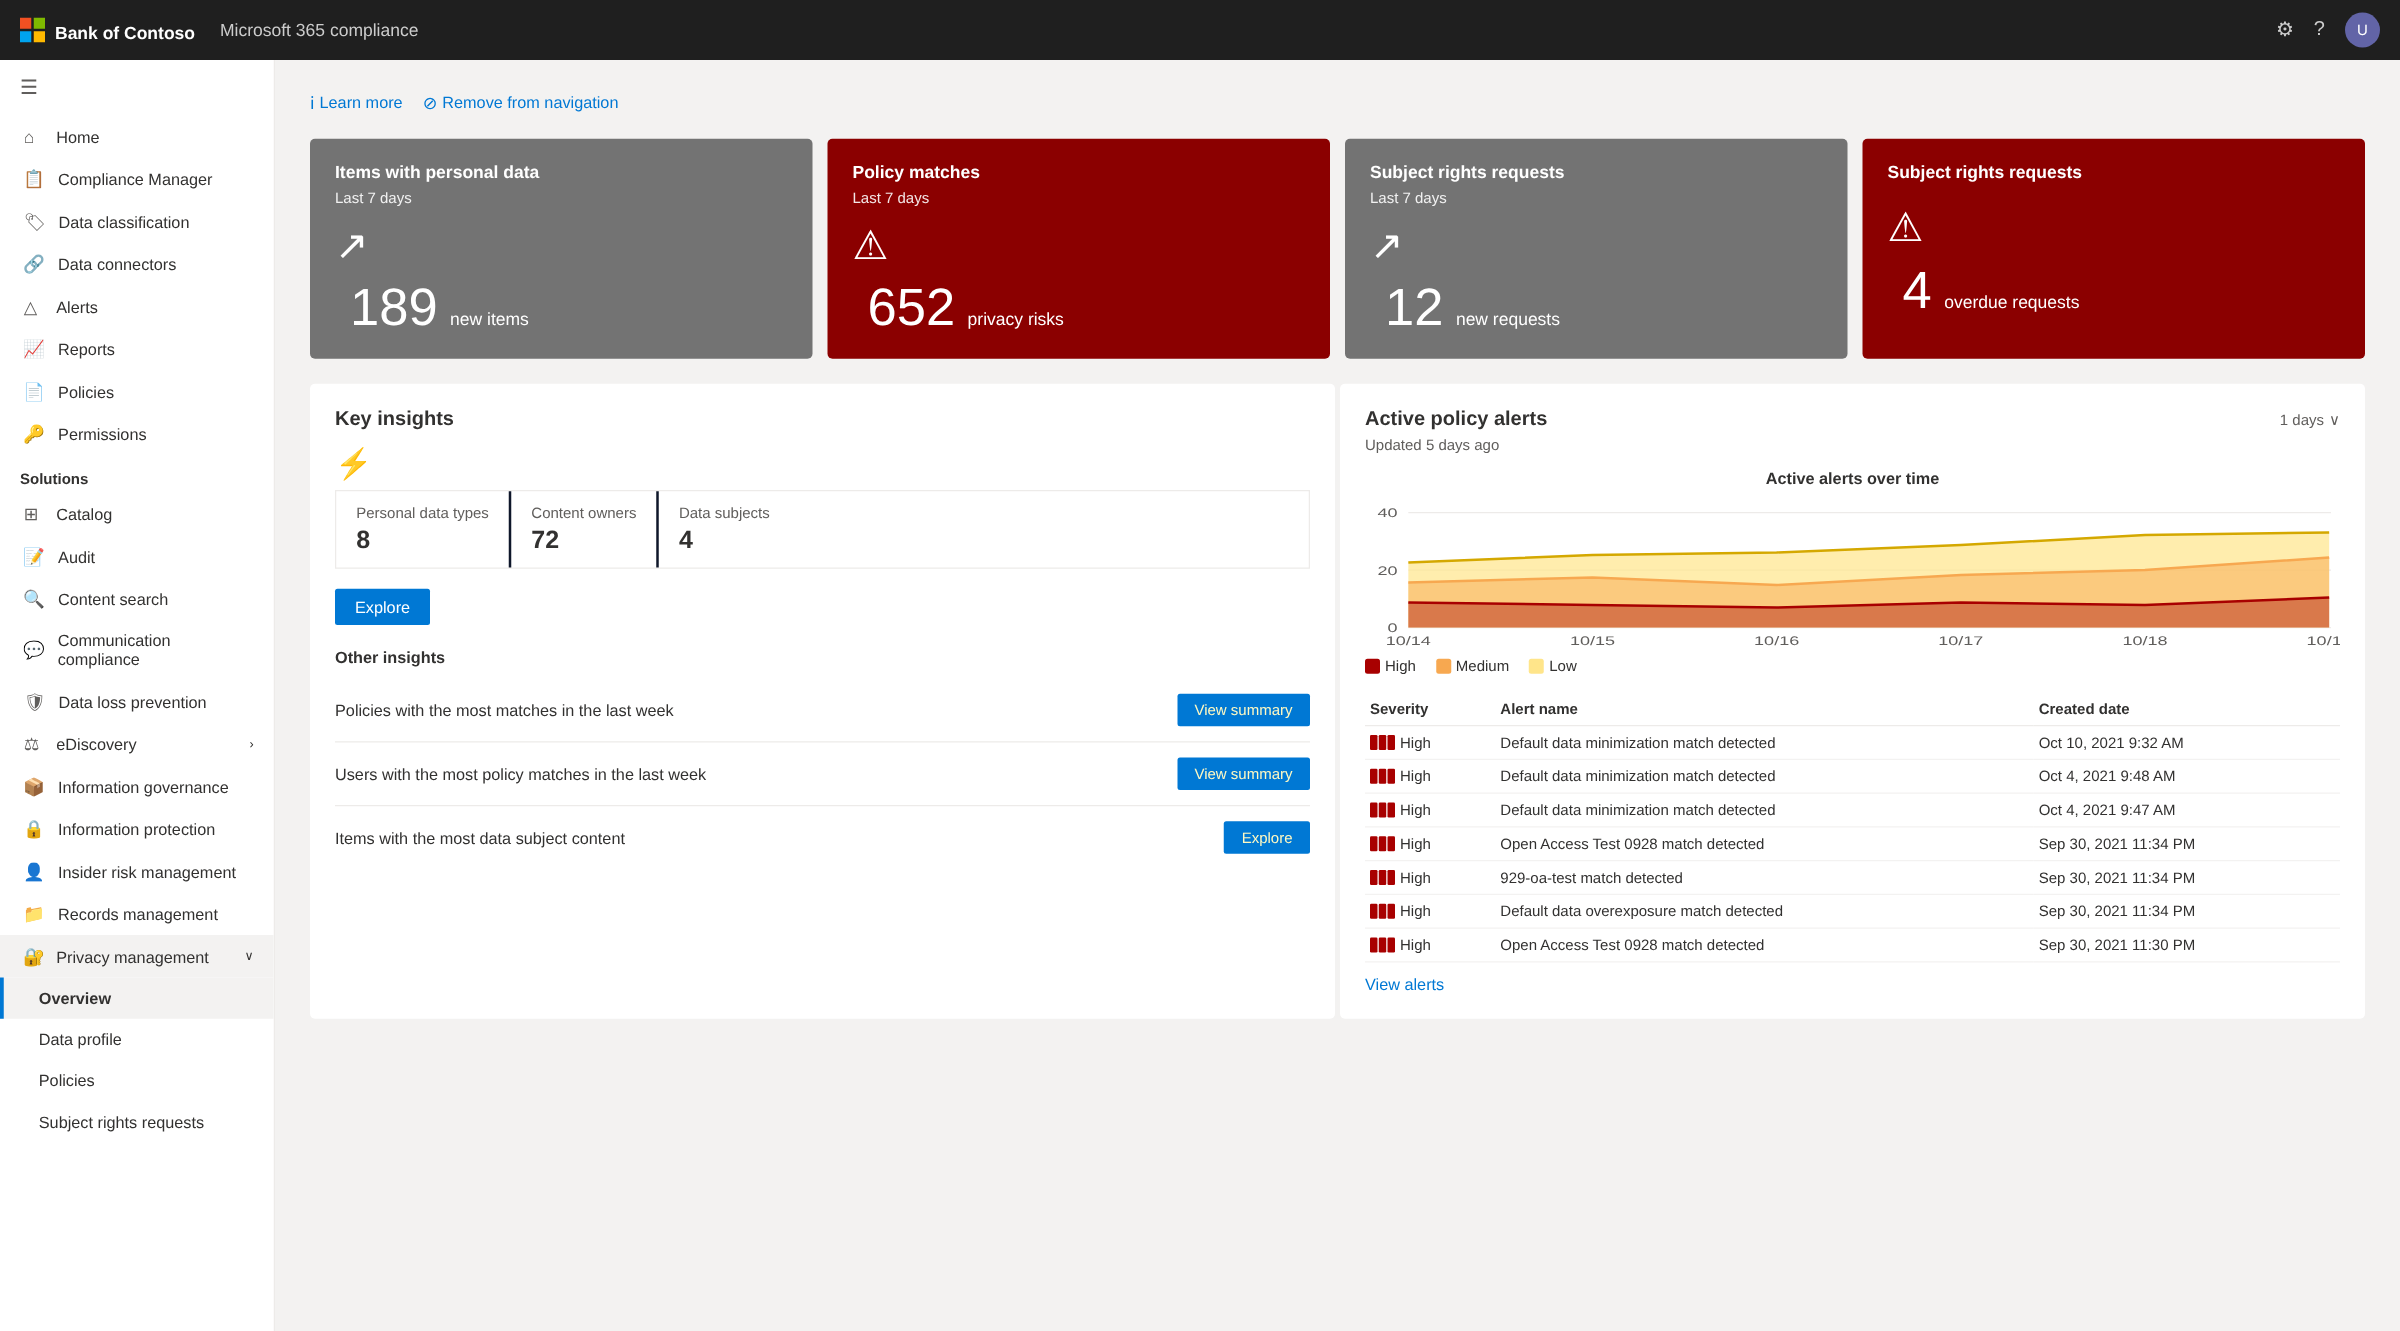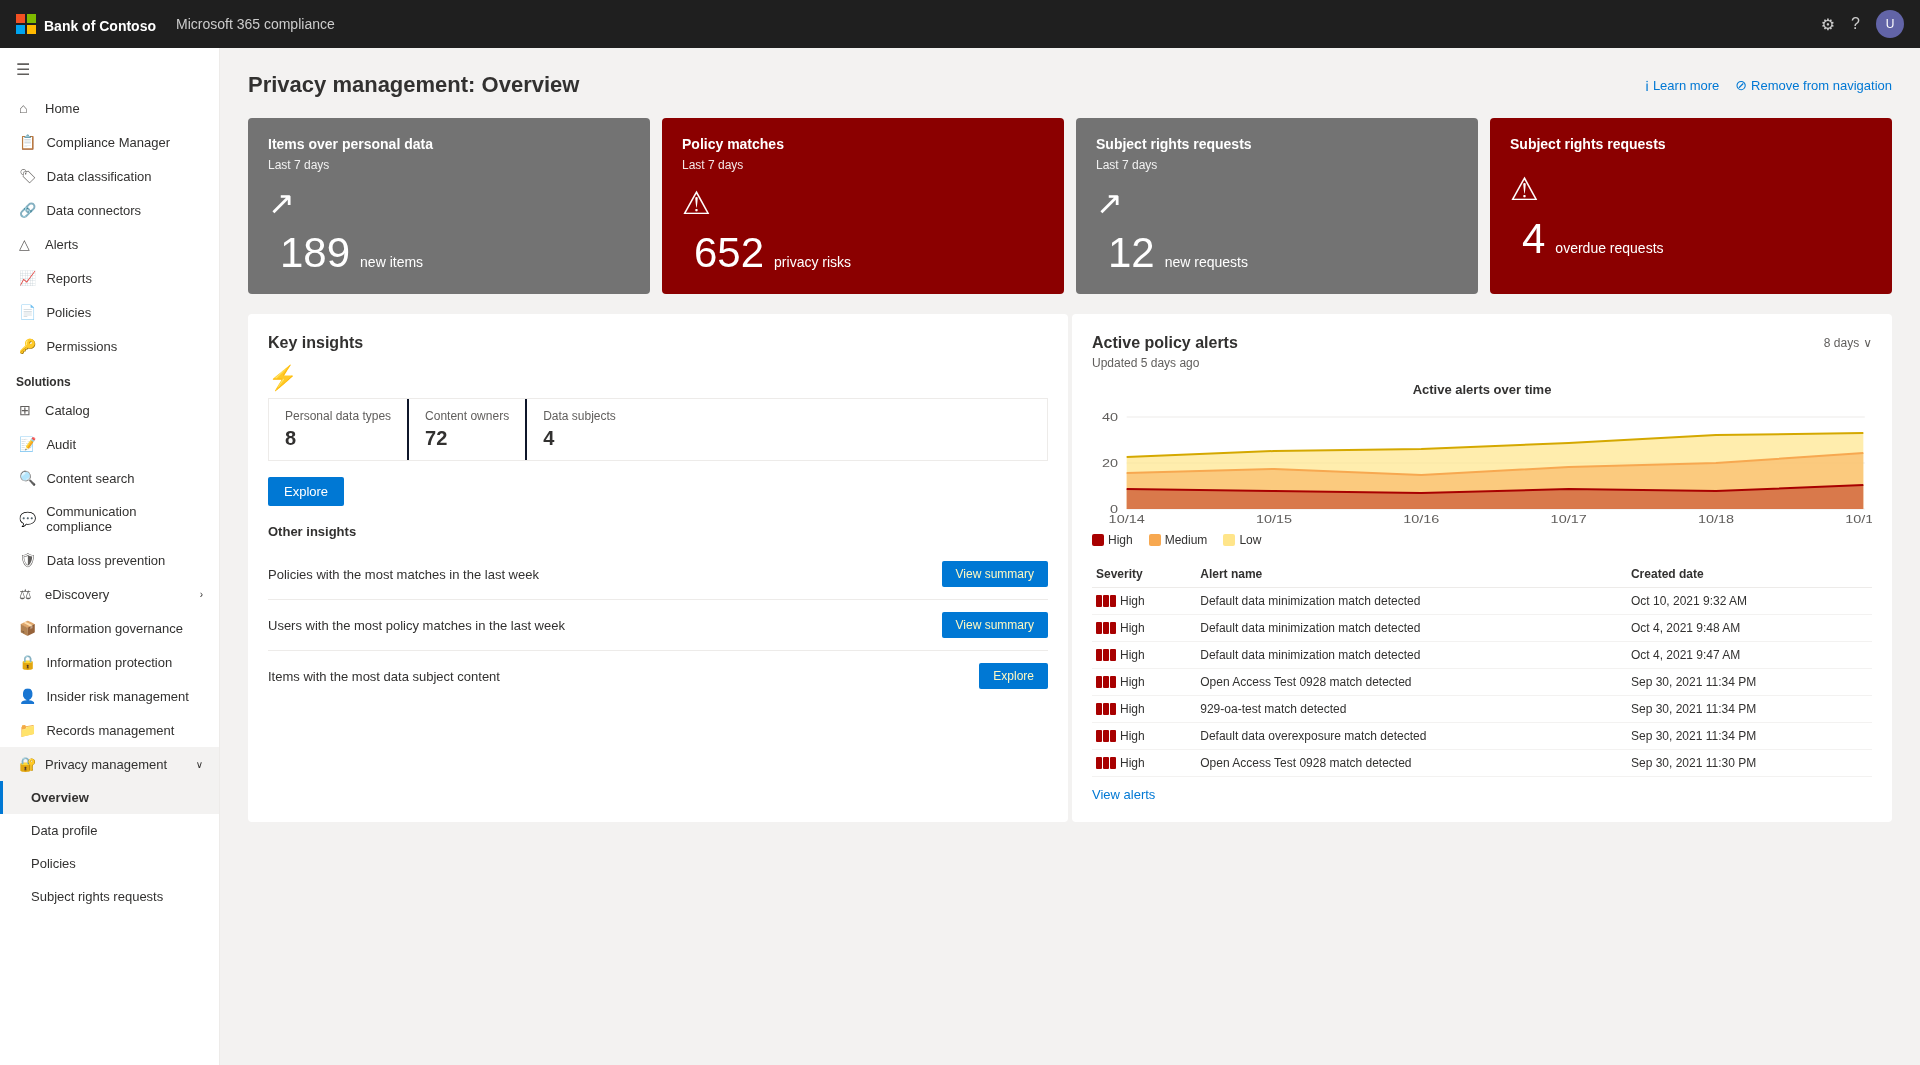--- a/index.html
+++ b/index.html
@@ -228,36 +228,35 @@
       <span>Policies</span>
     </div>
     <div class="sidebar-item sub">
       <span>Subject rights requests</span>
     </div>
   </div>
 
   <div class="main">
 
     <div class="page-header">
-      <h1 class="page-title">Privacy management: Overview</h1>
       <div class="page-header-actions">
         <div class="page-header-action">
           <span style="font-size:14px;">ℹ</span>
           <span>Learn more</span>
         </div>
         <div class="page-header-action">
           <span style="font-size:14px;">⊘</span>
           <span>Remove from navigation</span>
         </div>
       </div>
     </div>
 
     <div class="stat-cards">
       <div class="stat-card gray">
-        <div class="stat-card-title">Items over personal data</div>
+        <div class="stat-card-title">Items with personal data</div>
         <div class="stat-card-subtitle">Last 7 days</div>
         <div class="stat-card-icon" style="font-size:32px;">↗</div>
         <div class="stat-card-value-row">
           <span class="stat-card-number">189</span>
           <span class="stat-card-label">new items</span>
         </div>
       </div>
       <div class="stat-card dark-red">
         <div class="stat-card-title">Policy matches</div>
         <div class="stat-card-subtitle">Last 7 days</div>
@@ -322,21 +321,21 @@
             <span>Items with the most data subject content</span>
             <button class="btn-view-summary">Explore</button>
           </div>
         </div>
       </div>
 
       <div class="alerts-panel">
         <div class="alerts-header">
           <div class="alerts-title">Active policy alerts</div>
           <div class="alerts-timerange">
-            <span>8 days</span>
+            <span>1 days</span>
             <span>∨</span>
           </div>
         </div>
         <div class="alerts-updated">Updated 5 days ago</div>
 
         <div class="chart-title">Active alerts over time</div>
         <div class="chart-area">
           <svg class="chart-svg" viewBox="0 0 540 120" preserveAspectRatio="none">
 
             <text x="18" y="16" font-size="10" fill="#605e5c" text-anchor="end">40</text>

